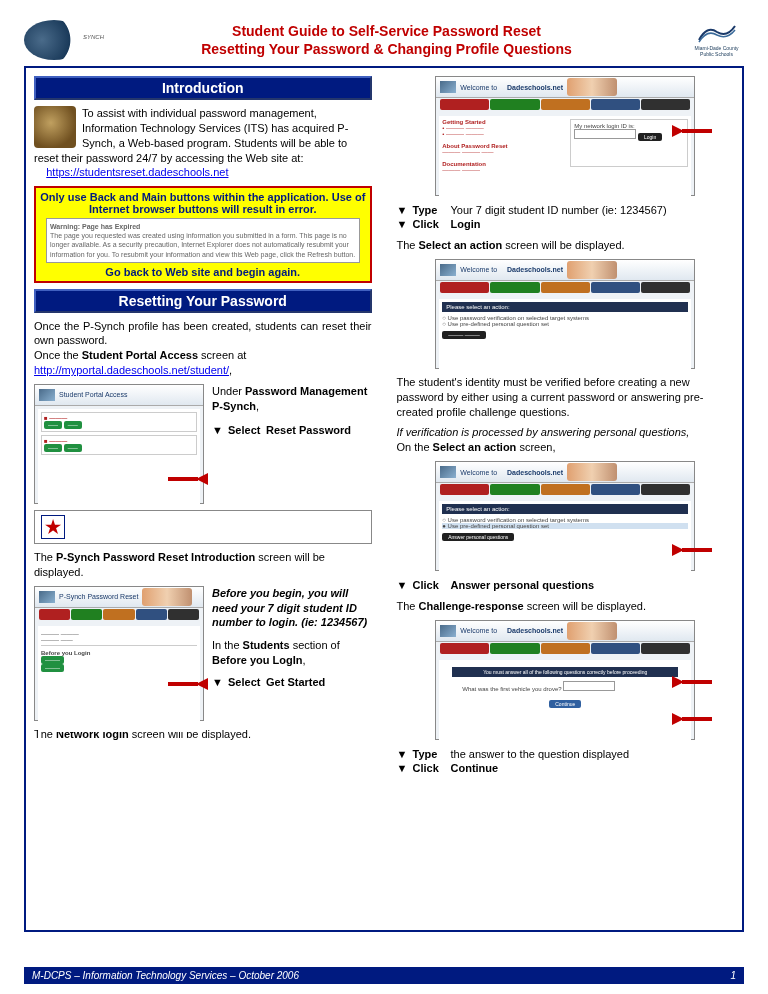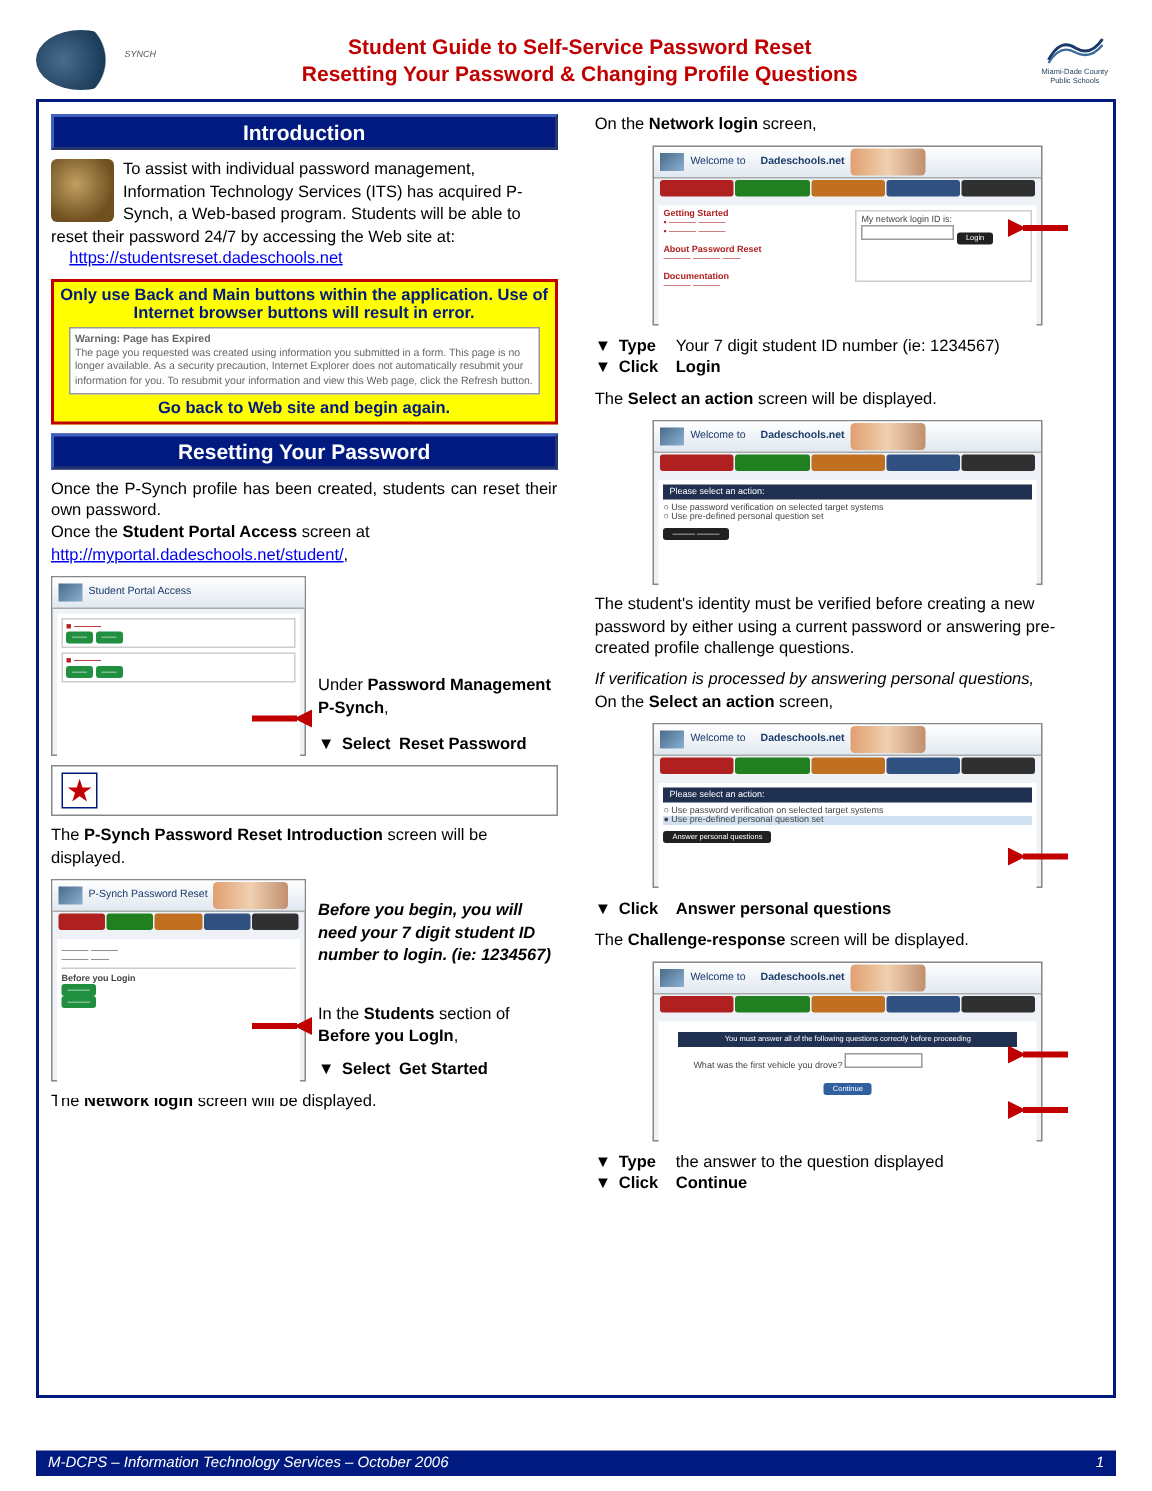--- a/index.html
+++ b/index.html
@@ -169,21 +169,21 @@
     position: absolute;
     width: 40px;
     height: 12px;
     pointer-events: none;
   }
   .red-arrow svg { width:100%; height:100%; }
   .step-row { display:flex; gap:4px; margin:2px 0; align-items:flex-start; }
   .step-sym { width:12px; }
   .step-act { width:34px; font-weight:bold; }
   .step-des { flex:1; }
-  .flex-row { display:flex; gap:8px; align-items:flex-end; }
+  .flex-row { display:flex; gap:8px; align-items:flex-start; }
   .footer {
     position: absolute;
     bottom: 10px;
     left: 24px;
     right: 24px;
     background: #001a80;
     color: #fff;
     font-style: italic;
     font-size: 10px;
     padding: 3px 8px;
@@ -308,42 +308,39 @@
               <span class="greenbtn">———</span>
             </div>
           </div>
           <div class="red-arrow" style="right:-5px;bottom:30px"><svg viewBox="0 0 40 12">
                 <polygon points="40,0 40,12 28,6" fill="#c00000"></polygon>
                 <rect x="0" y="4" width="30" height="4" fill="#c00000"></rect>
               </svg></div>
         </div>
         <div style="flex:1">
           <div class="para"><b><i>Before you begin, you will need your 7 digit student ID number to login. (ie: 1234567)</i></b></div>
-          <div class="para" style="margin-top:24px">
+          <div class="para" style="margin-top:8px">
             <span>In the </span><b>Students</b><span> section of </span><b>Before you LogIn</b>,
           </div>
           <div class="step-row" style="margin-top:8px">
             <span class="step-sym">▼</span>
             <span class="step-act">Select</span>
             <span class="step-des"><b>Get Started</b></span>
           </div>
         </div>
       </div>
 
       <div class="para">
         <span>The </span><b>Network login</b><span> screen will be displayed.</span>
       </div>
 
     </div>
 
     <div class="col">
 
-      <div class="para">
-        <span>On the </span><b>Network login</b><span> screen,</span>
-      </div>
 
       <div class="shot" style="width:260px;height:120px;margin:0 auto">
         <div class="shot-hdr"><span class="flag"></span><span>Welcome to</span>&nbsp;<b>Dadeschools.net</b><div class="ppl"></div></div>
         <div class="shot-nav">
             <span class="nav-r"></span>
             <span class="nav-g"></span>
             <span class="nav-o"></span>
             <span class="nav-b"></span>
             <span class="nav-bk"></span>
           </div>

